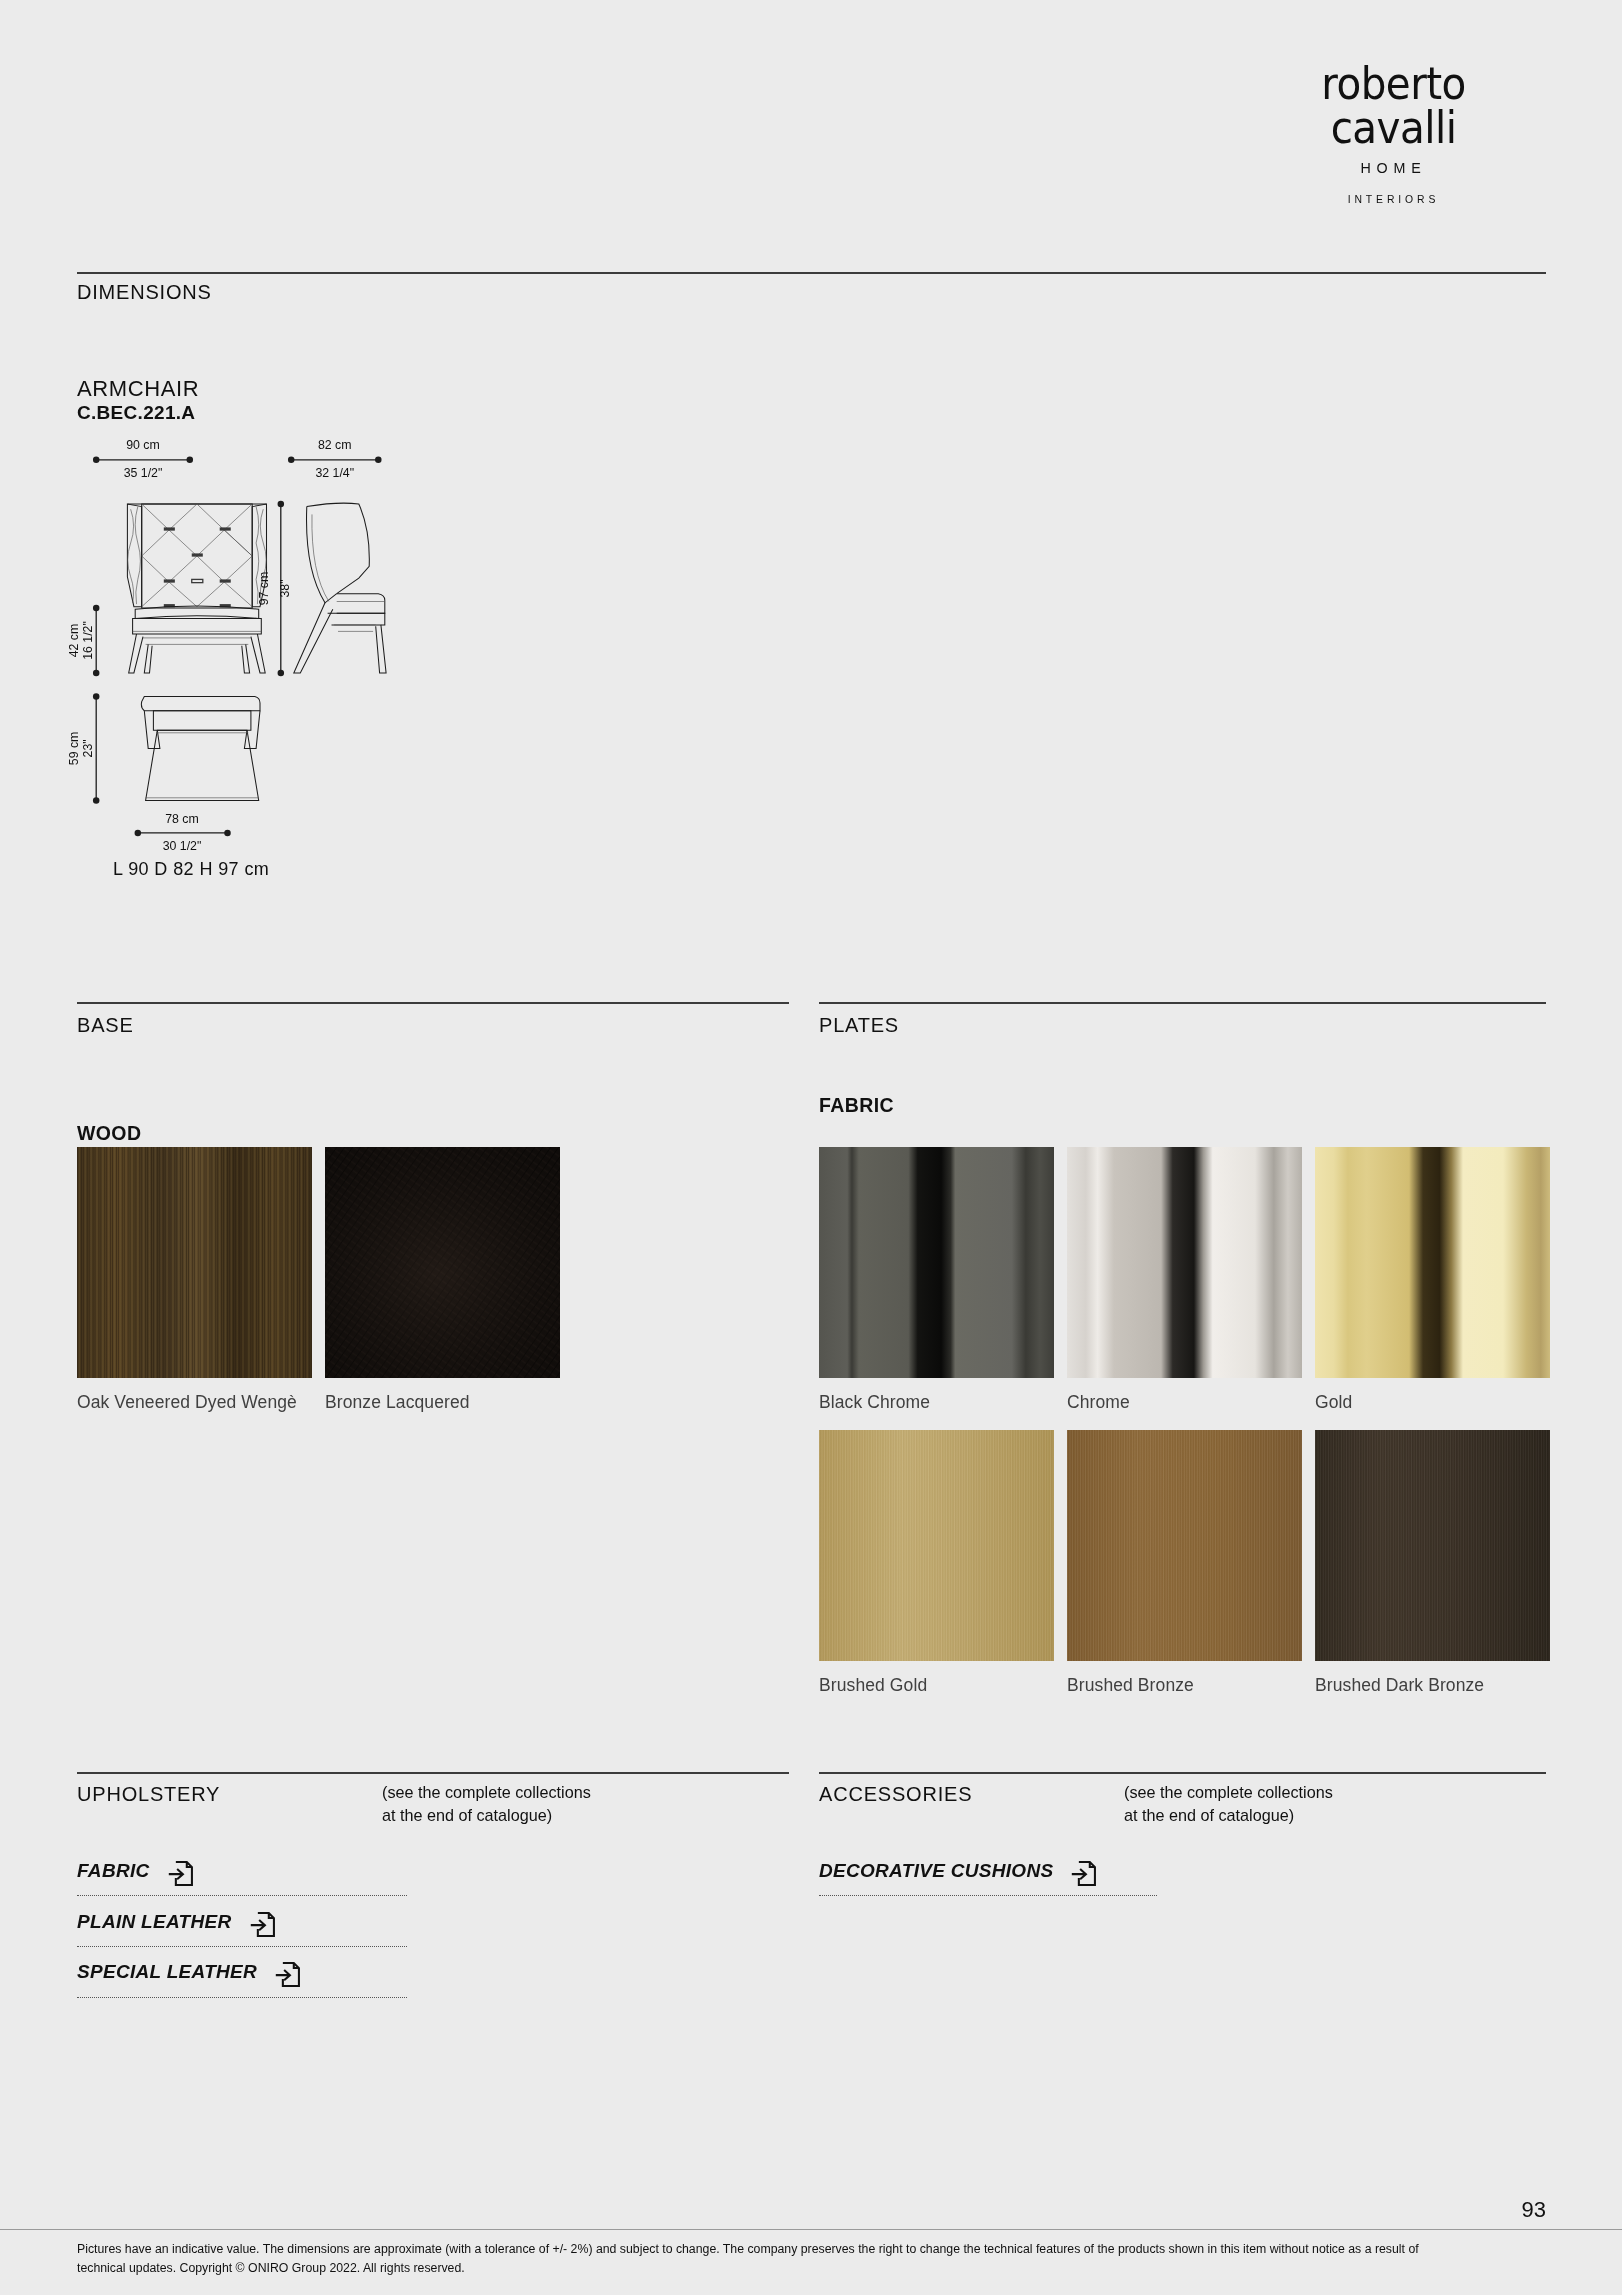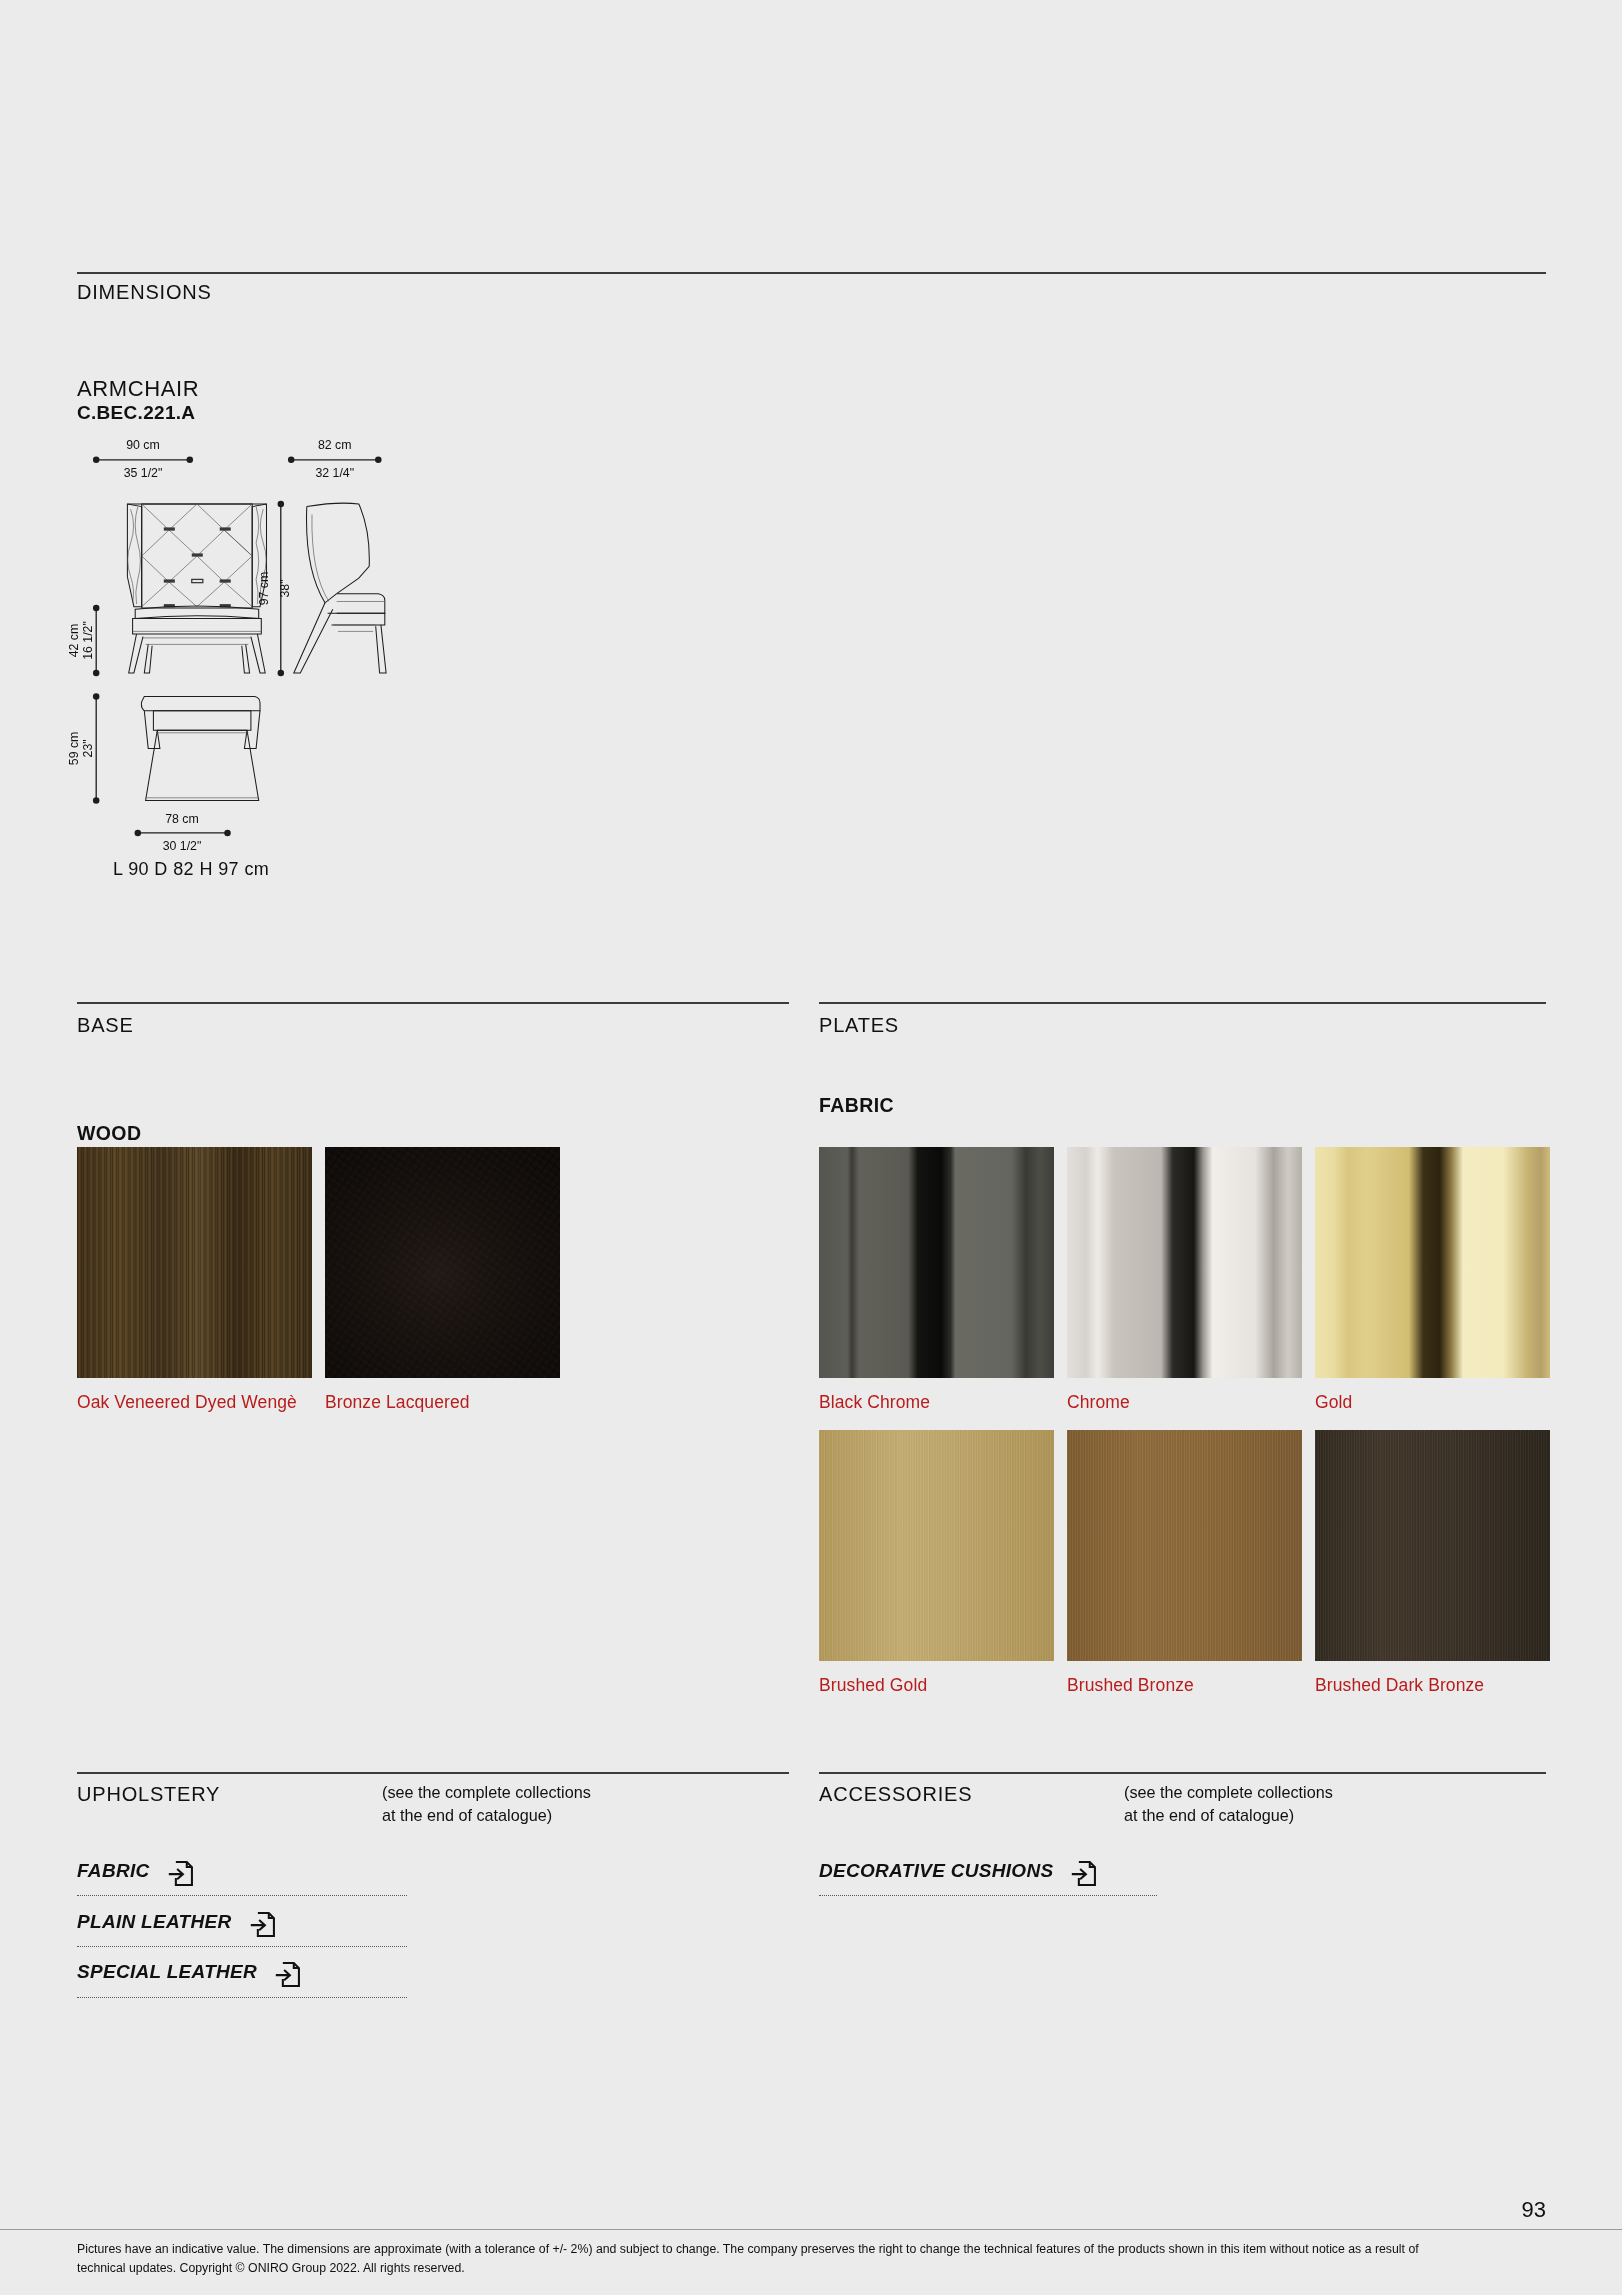--- a/index.html
+++ b/index.html
@@ -32,39 +32,44 @@
 
   
   .dim-kind{position:absolute;left:77px;top:376px;font-size:22px;font-weight:300;letter-spacing:0.6px;color:#111;}
   .dim-code{position:absolute;left:77px;top:402px;font-size:19px;font-weight:700;letter-spacing:0.3px;color:#111;}
   .dim-summary{position:absolute;left:77px;top:859px;font-size:18px;font-weight:300;letter-spacing:0.4px;color:#111;margin-left:36px;}
   .drawing{position:absolute;left:65px;top:439px;}
 
   
   .sw{position:absolute;}
   .sw-img{width:100%;height:100%;}
-  .sw-cap{position:absolute;font-size:17.5px;font-weight:300;line-height:1.28;color:#b91c1c;letter-spacing:0.1px;}
+  .sw-cap{position:absolute;font-size:17.5px;font-weight:300;line-height:1.28;color:#404040;letter-spacing:0.1px;}
 
   
   .link-row{position:absolute;display:flex;align-items:flex-start;font-style:italic;}
   .link-label{font-size:19px;font-weight:700;letter-spacing:0.3px;color:#111;white-space:nowrap;}
   .link-ico{margin-left:18px;display:inline-block;line-height:0;}
   .link-dots{position:absolute;height:0;border-bottom:1.9px dotted #555;}
 
   
   .pageno{position:absolute;right:77px;top:2197px;font-size:22px;font-weight:300;color:#111;}
   .foot-rule{position:absolute;left:0;right:0;top:2229px;height:1.3px;background:#9a9a9a;}
   .foot-txt{position:absolute;left:77px;top:2240px;width:1365px;font-size:12.3px;line-height:1.52;color:#111;font-weight:300;}
 </style>
 </head>
 <body>
 
 <div class="page">
 
 
+  <div class="brand">
+    <div class="brand-name">roberto cavalli</div>
+    <div class="brand-home">HOME</div>
+    <div class="brand-int">INTERIORS</div>
+  </div>
 
   <div class="rule" style="left:77px;width:1469px;top:272px;"></div>
   <div class="sect-label" style="left:77px;top:281px;">DIMENSIONS</div>
 
   <div class="dim-kind">ARMCHAIR</div>
   <div class="dim-code">C.BEC.221.A</div>
 
   <svg class="drawing" width="403" height="416" viewBox="0 0 620 640">
     <defs>
       <style>

